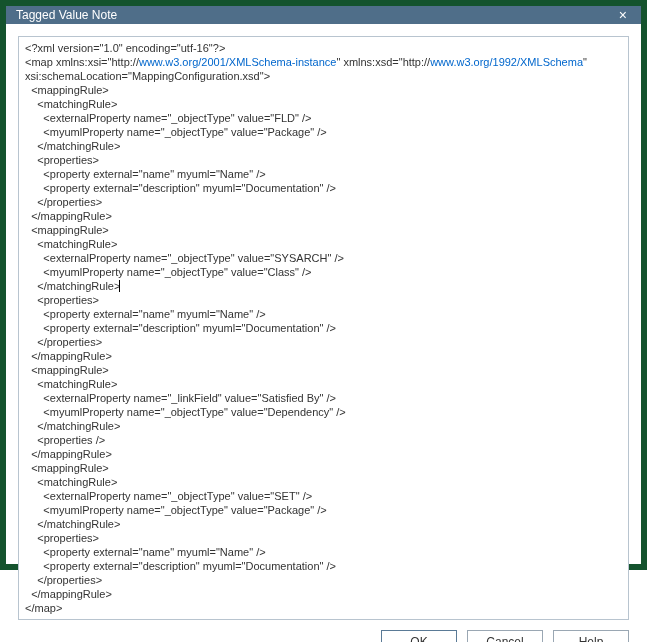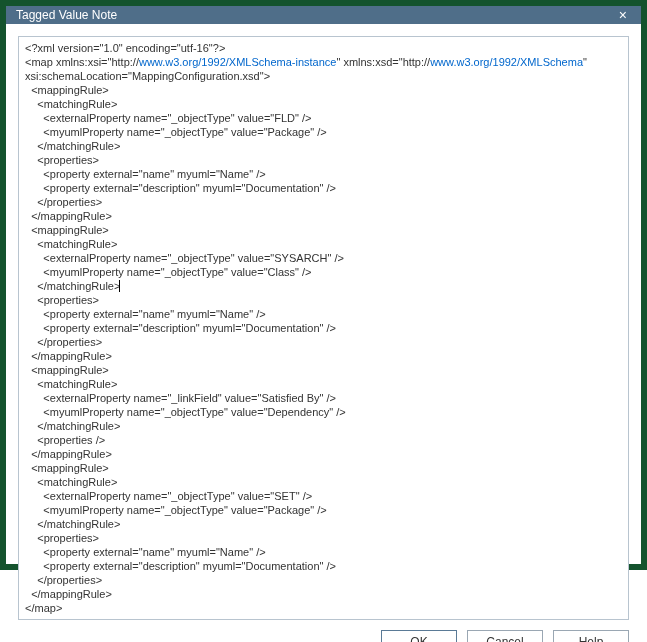--- a/index.html
+++ b/index.html
@@ -91,21 +91,21 @@
 
 <div class="window">
   <div class="titlebar">
     <span>Tagged Value Note</span>
     <span class="close">×</span>
   </div>
 
   <div class="client">
     <div class="editor-wrap">
       <div class="editor"><span>&lt;?xml version="1.0" encoding="utf-16"?&gt;</span>
-<span>&lt;map xmlns:xsi="http://</span><span class="url">www.w3.org/1992/XMLSchema-instance</span><span>" xmlns:xsd="http://</span><span class="url">www.w3.org/1992/XMLSchema</span><span>"</span>
+<span>&lt;map xmlns:xsi="http://</span><span class="url">www.w3.org/2001/XMLSchema-instance</span><span>" xmlns:xsd="http://</span><span class="url">www.w3.org/1992/XMLSchema</span><span>"</span>
 <span>xsi:schemaLocation="MappingConfiguration.xsd"&gt;</span>
   <span>&lt;mappingRule&gt;</span>
     <span>&lt;matchingRule&gt;</span>
       <span>&lt;externalProperty name="_objectType" value="FLD" /&gt;</span>
       <span>&lt;myumlProperty name="_objectType" value="Package" /&gt;</span>
     <span>&lt;/matchingRule&gt;</span>
     <span>&lt;properties&gt;</span>
       <span>&lt;property external="name" myuml="Name" /&gt;</span>
       <span>&lt;property external="description" myuml="Documentation" /&gt;</span>
     <span>&lt;/properties&gt;</span>

